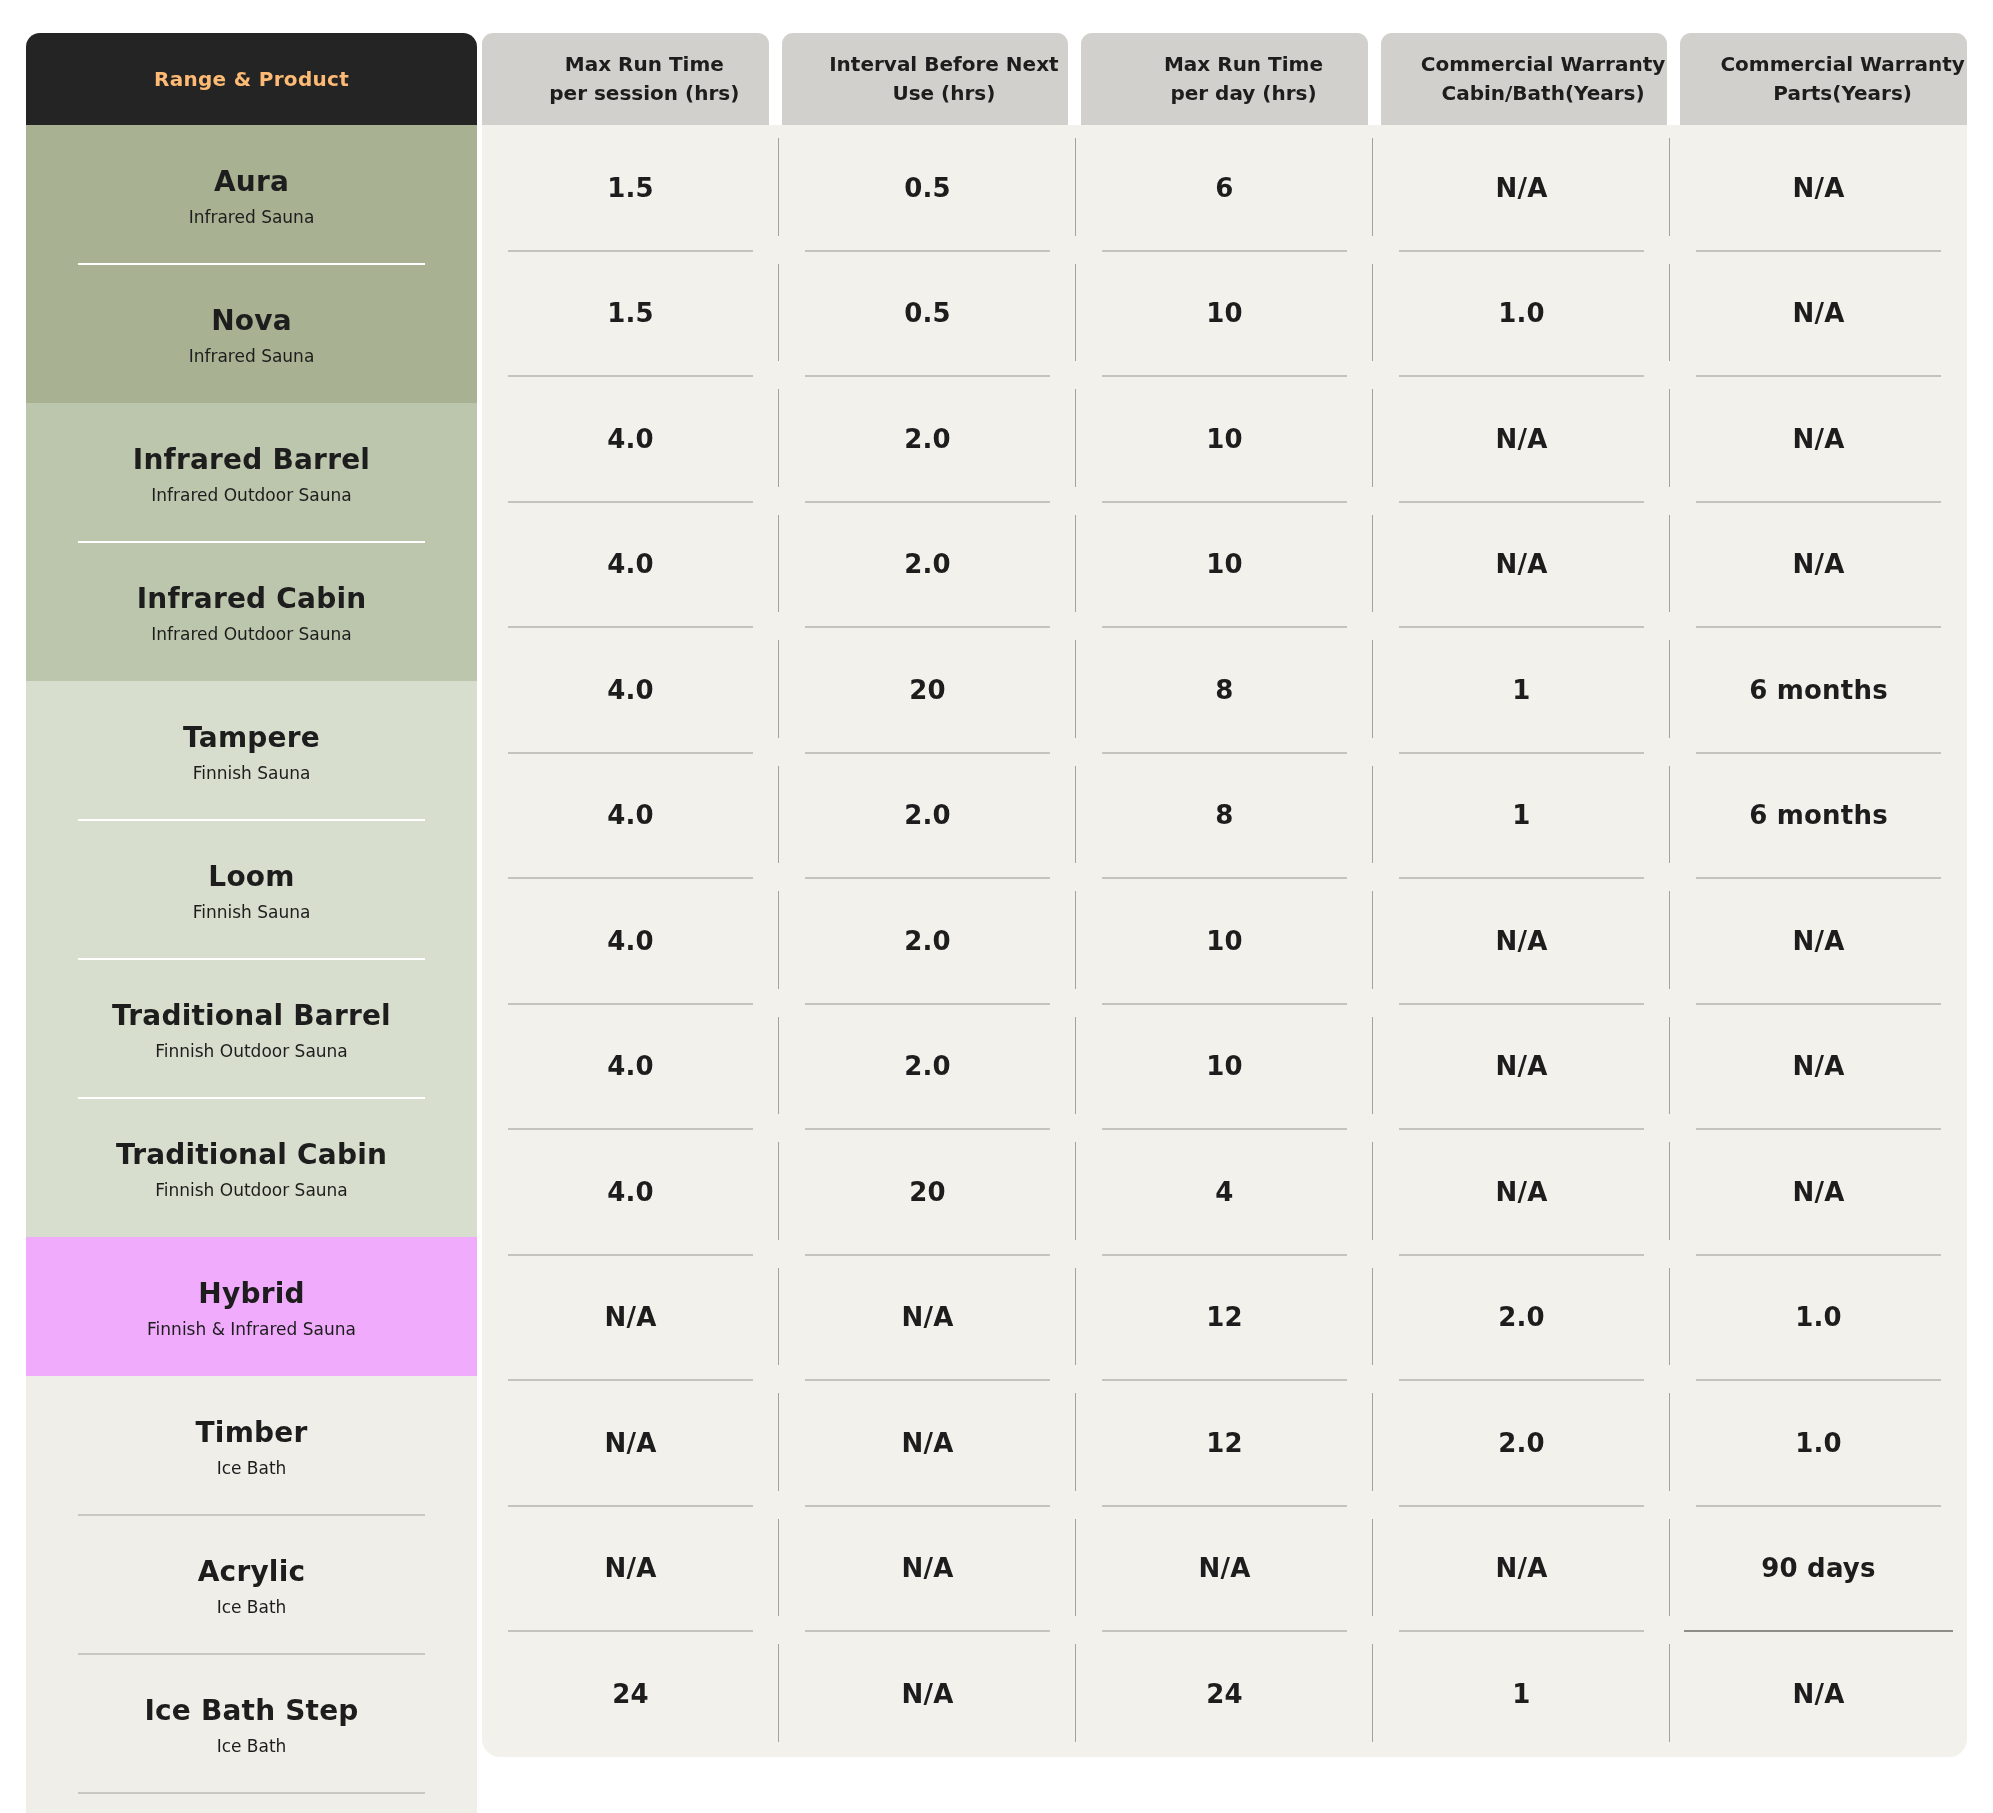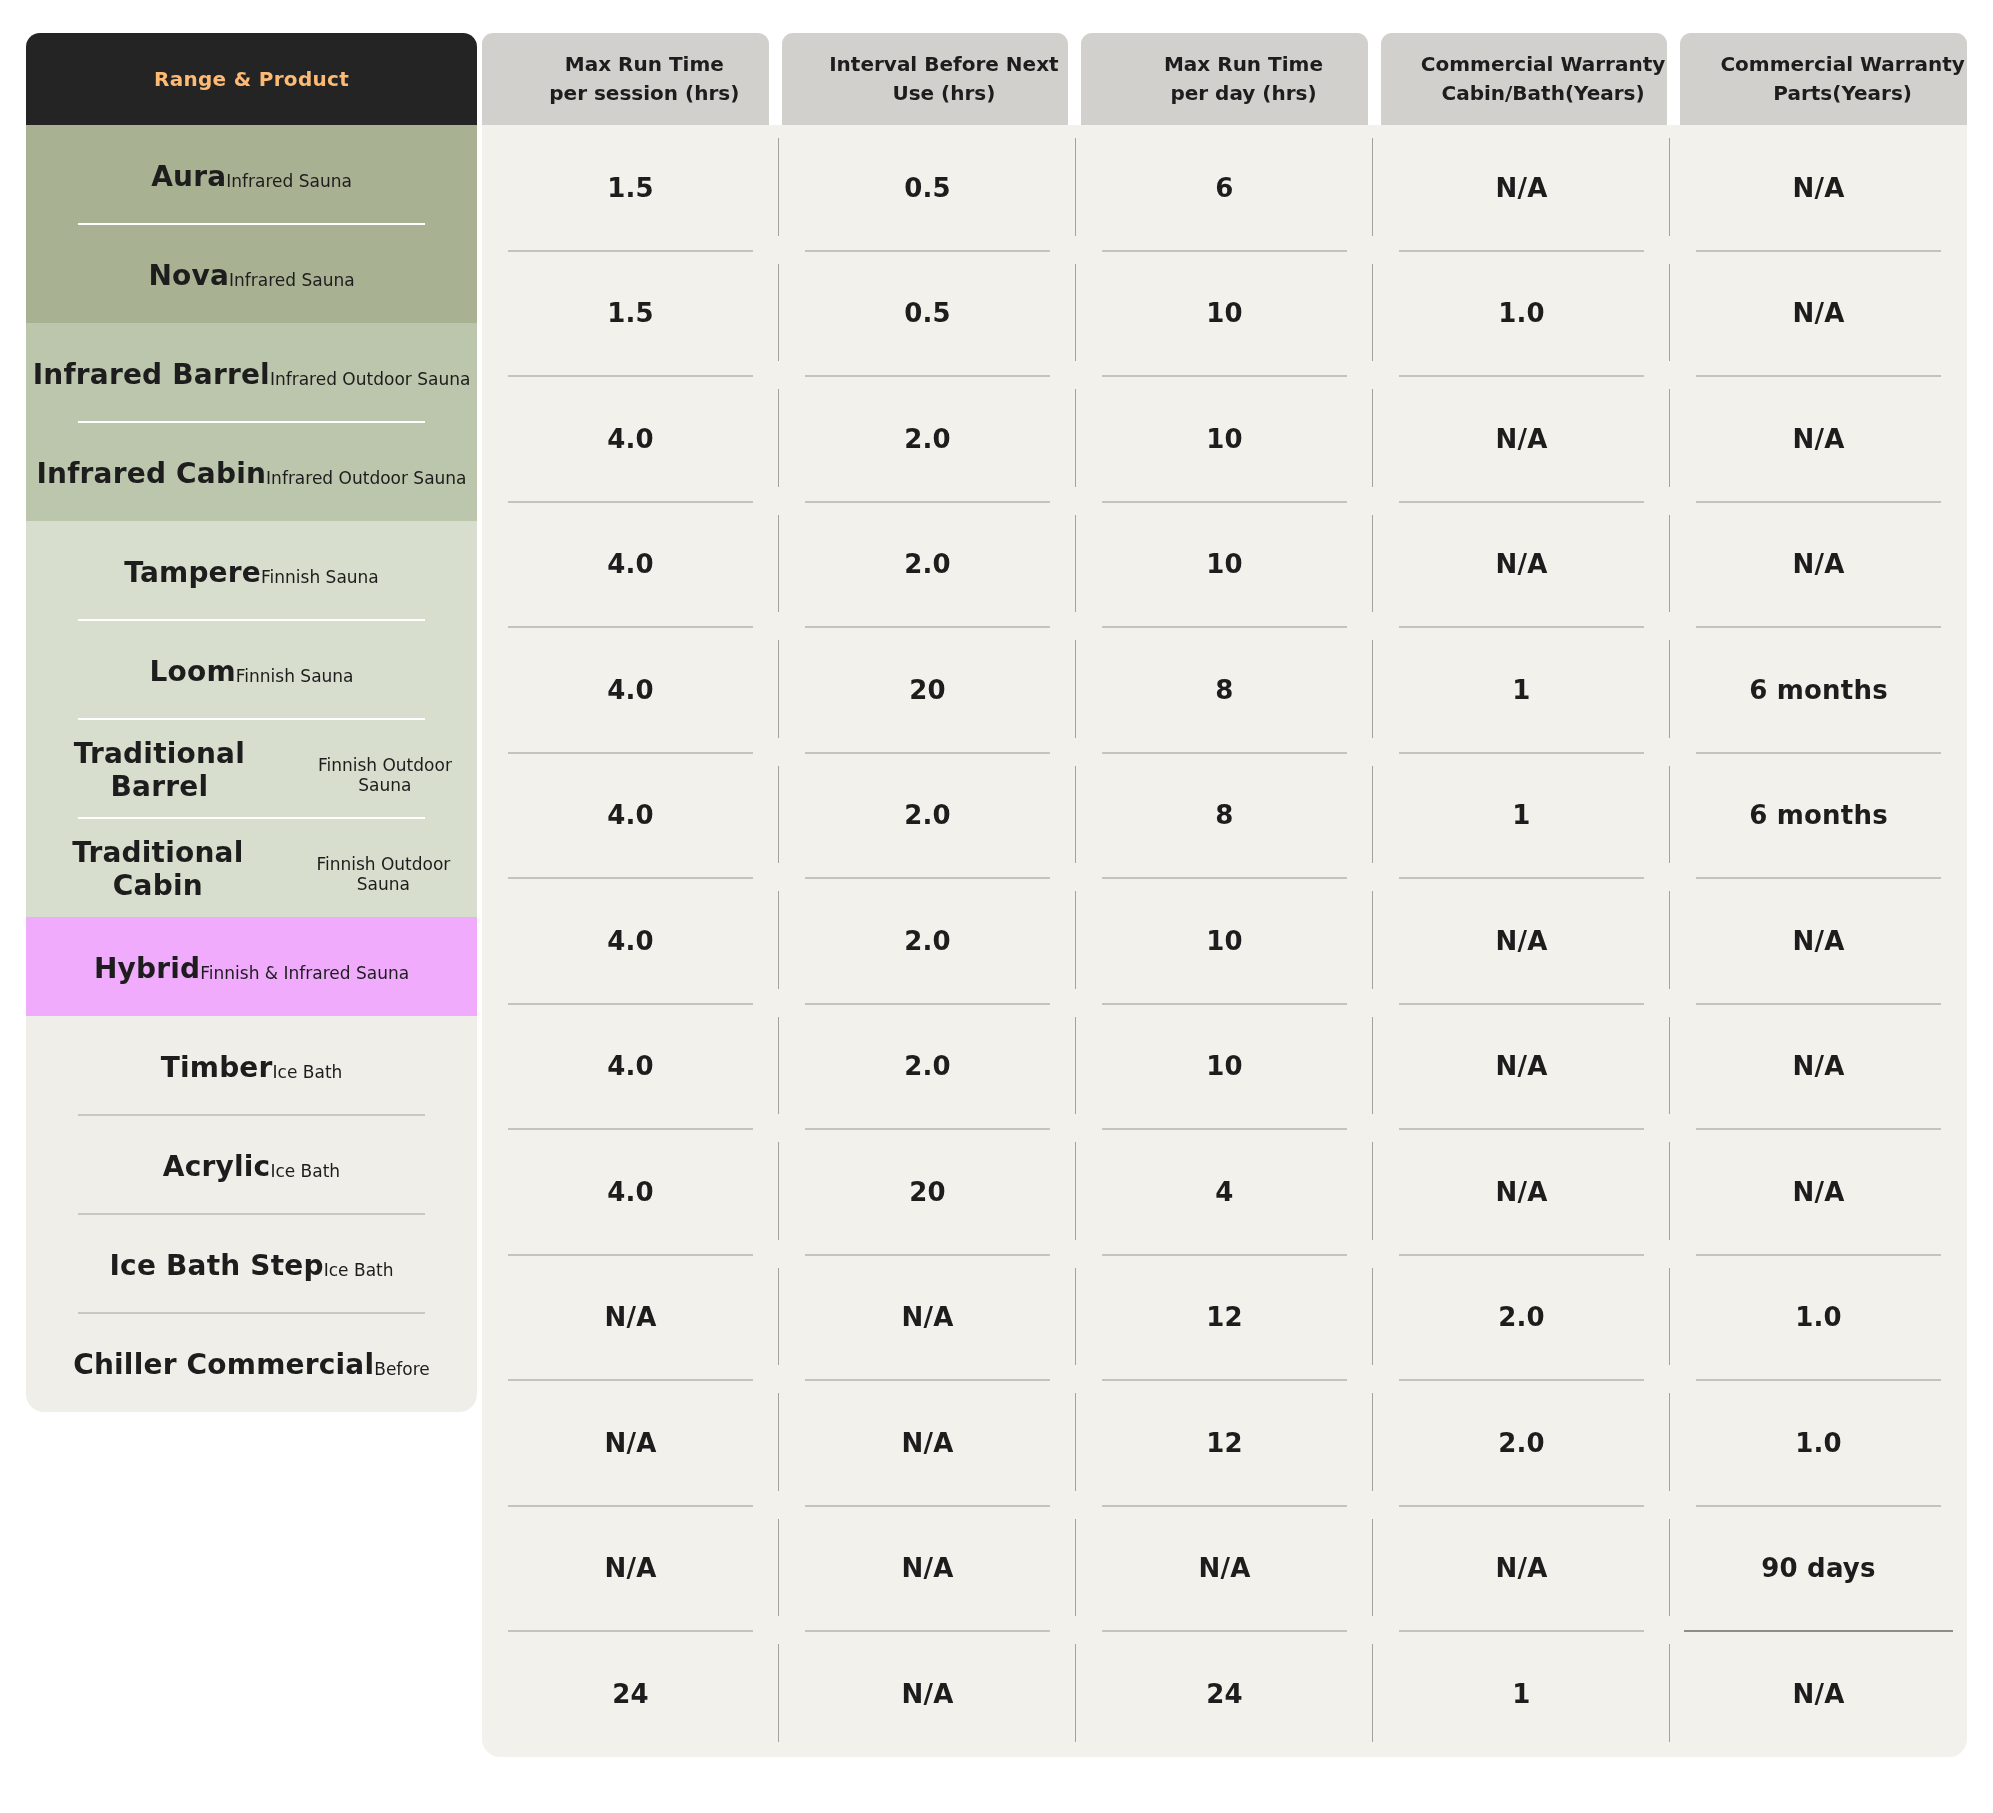--- a/index.html
+++ b/index.html
@@ -7,21 +7,21 @@
   body { font-family:"DejaVu Sans","Liberation Sans",sans-serif; color:#1d1d1d; }
   .canvas { position:relative; width:1993px; height:1813px; background:#ffffff; overflow:hidden; }
   .spec-table { position:absolute; left:26px; top:33px; width:1941px; display:flex; gap:5px; }
 
   
   .left-col { flex:0 0 451px; width:451px; }
   .corner-header { height:92px; background:#242424; border-radius:14px 14px 0 0;
                    display:flex; align-items:center; justify-content:center; }
   .corner-header span { color:#fdba74; font-size:20px; font-weight:700; letter-spacing:.3px; }
   .left-body { border-radius:0 0 18px 18px; overflow:hidden; }
-  .product-cell { height:99px; position:relative; display:flex; flex-direction:row;
+  .product-cell { height:139px; position:relative; display:flex; flex-direction:column;
                   align-items:center; justify-content:center; text-align:center; padding-top:3px; }
   .product-name { font-size:28px; font-weight:700; letter-spacing:.2px; }
   .product-category { font-size:17px; margin-top:9px; }
   .g1 { background:#a8b292; }
   .g2 { background:#bcc6ac; }
   .g3 { background:#d8decd;align-items:center; }
   .g4 { background:#f0abfc;align-items:center; }
   .g5 { background:#efeee8; }
   .sep-white::after, .sep-gray::after { content:""; position:absolute; left:52px; right:52px;
                   bottom:-1px; height:2px; z-index:2; }

